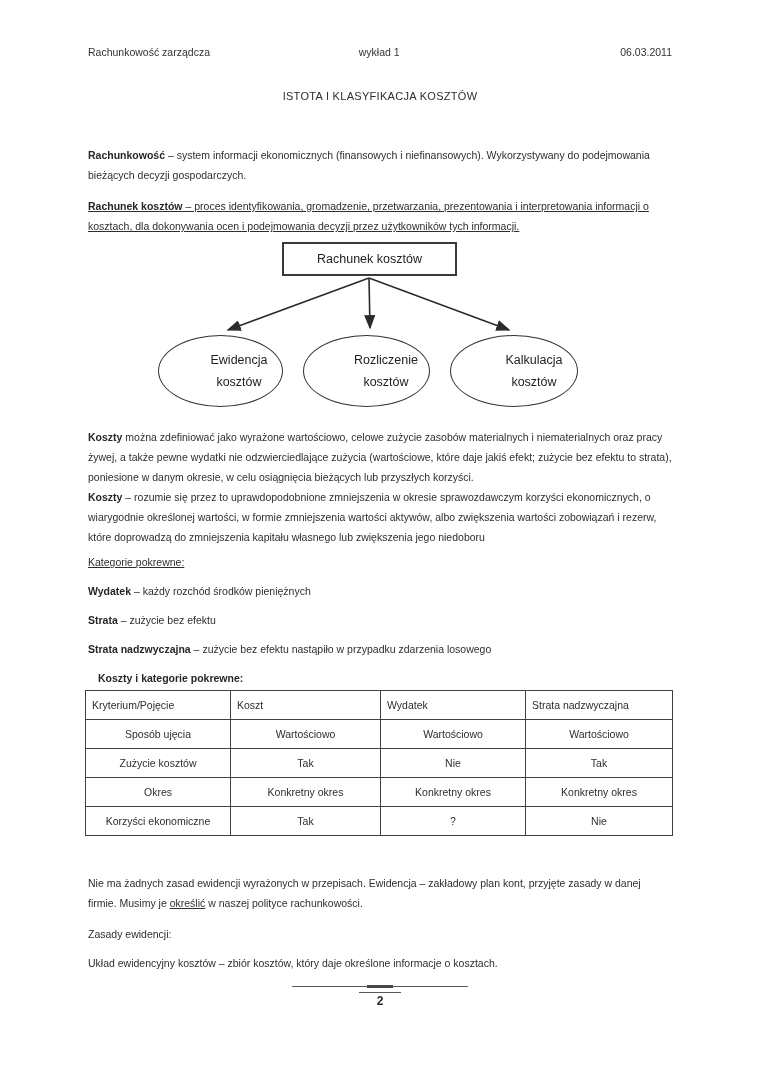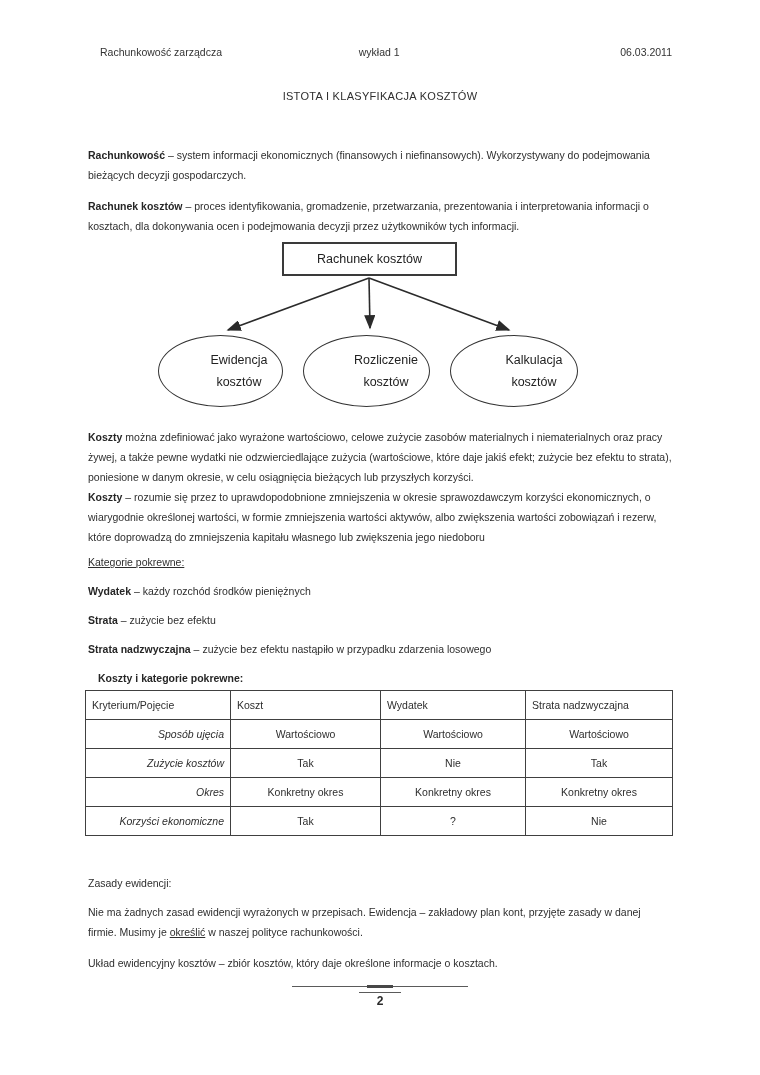--- a/index.html
+++ b/index.html
@@ -13,21 +13,21 @@
     color: #2b2b2b;
     overflow: hidden;
   }
   
   .doc-header {
     position: absolute;
     top: 46px; left: 88px; right: 88px;
     font-size: 10.5px;
     color: #333;
   }
-  .hdr-left { position: absolute; left: 12px; top: 0; }
+  .hdr-left { position: absolute; left: 0; top: 0; }
   .hdr-center { position: absolute; left: 50%; transform: translateX(-52%); top: 0; }
   .hdr-right { position: absolute; right: 0; top: 0; }
   
   .doc-title {
     position: absolute;
     top: 90px; left: 0; right: 0;
     text-align: center;
     font-size: 11px;
     font-weight: normal;
     letter-spacing: 0.3px;
@@ -38,21 +38,21 @@
     position: absolute;
     top: 145px; left: 88px;
     width: 584px;
     font-size: 10.5px;
     line-height: 20px;
     color: #2e2e2e;
   }
   .para b { font-weight: bold; color: #262626; }
   .mb11 { margin-bottom: 11px; }
   .mb9  { margin-bottom: 9px;  }
-  .mb6  { margin-bottom: 6px;  }
+  .mb6  { margin-bottom: 6px; text-decoration: underline;  }
   .mb5  { margin-bottom: 5px;  }
   .mb2  { margin-bottom: 2px; padding-left: 10px;  }
   .mb0  { margin-bottom: 0;    }
   .underlined { text-decoration: underline; }
   
   .diagram {
     position: relative;
     width: 584px;
     height: 165px;
     margin-bottom: 20px;
@@ -99,21 +99,21 @@
     color: #2e2e2e;
   }
   .ktable th, .ktable td {
     border: 1px solid #404040;
     height: 23px;
     padding: 4px 6px;
     font-weight: normal;
     vertical-align: middle;
   }
   .ktable th { text-align: left; }
-  .ktable td.l { text-align: right; font-style: italic; }
+  .ktable td.l { text-align: center; }
   .ktable td.c { text-align: center; }
   .col1 { width: 145px; }
   .col2 { width: 150px; }
   .col3 { width: 145px; }
   .col4 { width: 147px; }
   
   .doc-footer {
     position: absolute;
     top: 986px; left: 0; right: 0;
     text-align: center;
@@ -231,23 +231,23 @@
         </tr>
         <tr>
           <td class="l">Korzyści ekonomiczne</td>
           <td class="c">Tak</td>
           <td class="c">?</td>
           <td class="c">Nie</td>
         </tr>
       </tbody>
     </table>
 
+    <p class="para mb11"><span>Nie ma żadnych zasad ewidencji wyrażonych w przepisach. Ewidencja – zakładowy plan kont, przyjęte zasady w danej firmie. Musimy je </span><span class="underlined">określić</span><span> w naszej polityce rachunkowości.</span></p>
+
     <p class="para mb9"><span>Zasady ewidencji:</span></p>
-
-    <p class="para mb11"><span>Nie ma żadnych zasad ewidencji wyrażonych w przepisach. Ewidencja – zakładowy plan kont, przyjęte zasady w danej firmie. Musimy je </span><span class="underlined">określić</span><span> w naszej polityce rachunkowości.</span></p>
 
     <p class="para mb0"><span>Układ ewidencyjny kosztów – zbiór kosztów, który daje określone informacje o kosztach.</span></p>
 
   </main>
 
   <footer class="doc-footer">
     <div class="rule-long">
         <span class="rule-thick"></span>
       </div>
     <div class="rule-short"></div>

